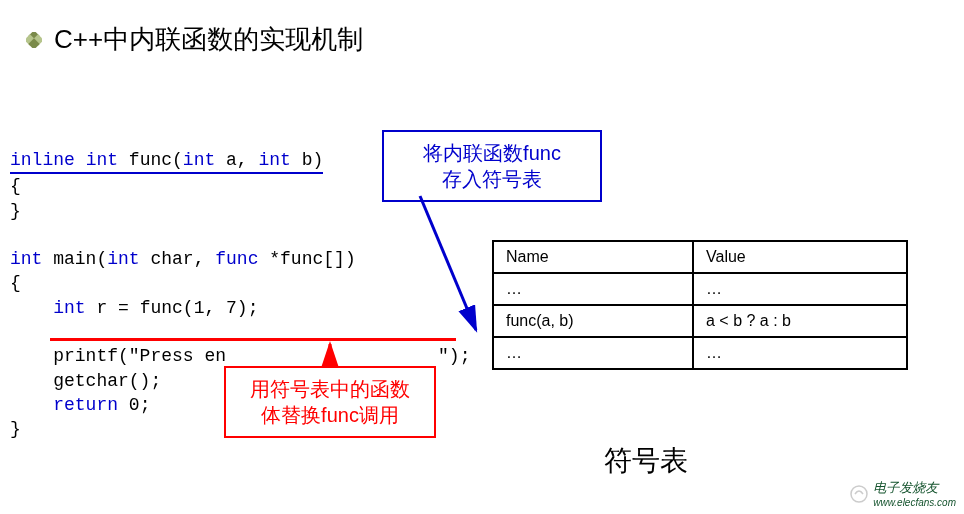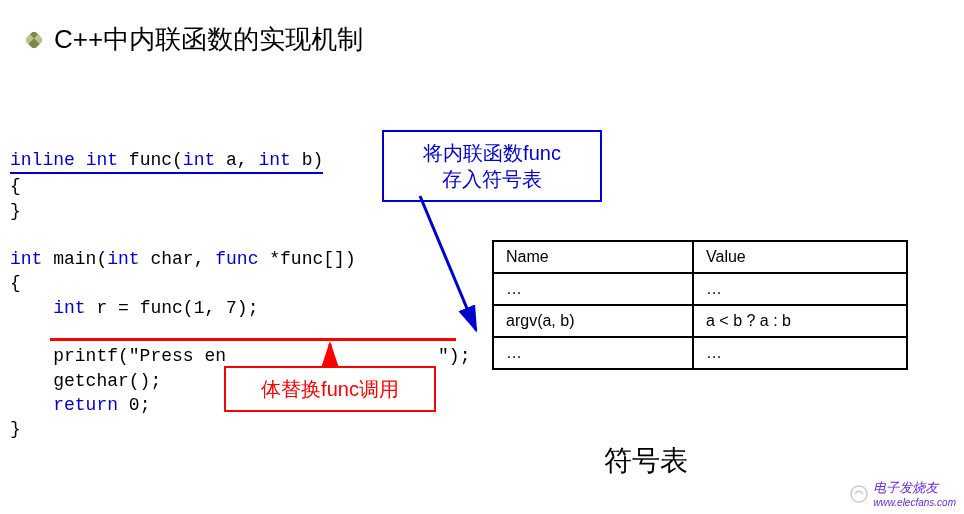--- a/index.html
+++ b/index.html
@@ -93,21 +93,21 @@
     top: 0; left: 0;
     width: 964px;
     height: 514px;
     pointer-events: none;
   }
   .watermark {
     position: absolute;
     right: 8px;
     bottom: 6px;
     font-size: 13px;
-    color: #6d28d9;
+    color: #14532d;
     font-style: italic;
     display: flex;
     align-items: center;
     gap: 4px;
   }
 </style>
 </head>
 <body>
 
 <div class="title-row">
@@ -137,35 +137,36 @@
   <div class="code-line">}</div>
 </div>
 
 <div class="call-line-ext"></div>
 
 <div class="callout callout-blue callout1">
   <div>将内联函数func</div>
   <div>存入符号表</div>
 </div>
 <div class="callout callout-red callout2">
+  <div>用符号表中的函数</div>
   <div>体替换func调用</div>
 </div>
 
 <table class="symbol-table">
   <tbody>
       <tr>
     <th class="col-name">Name</th>
     <th class="col-value">Value</th>
   </tr>
   <tr>
     <td>…</td>
     <td>…</td>
   </tr>
   <tr>
-    <td>argv(a, b)</td>
+    <td>func(a, b)</td>
     <td>a &lt; b ? a : b</td>
   </tr>
   <tr>
     <td>…</td>
     <td>…</td>
   </tr>
 </tbody>
   </table>
 <div class="table-caption">符号表</div>
 

